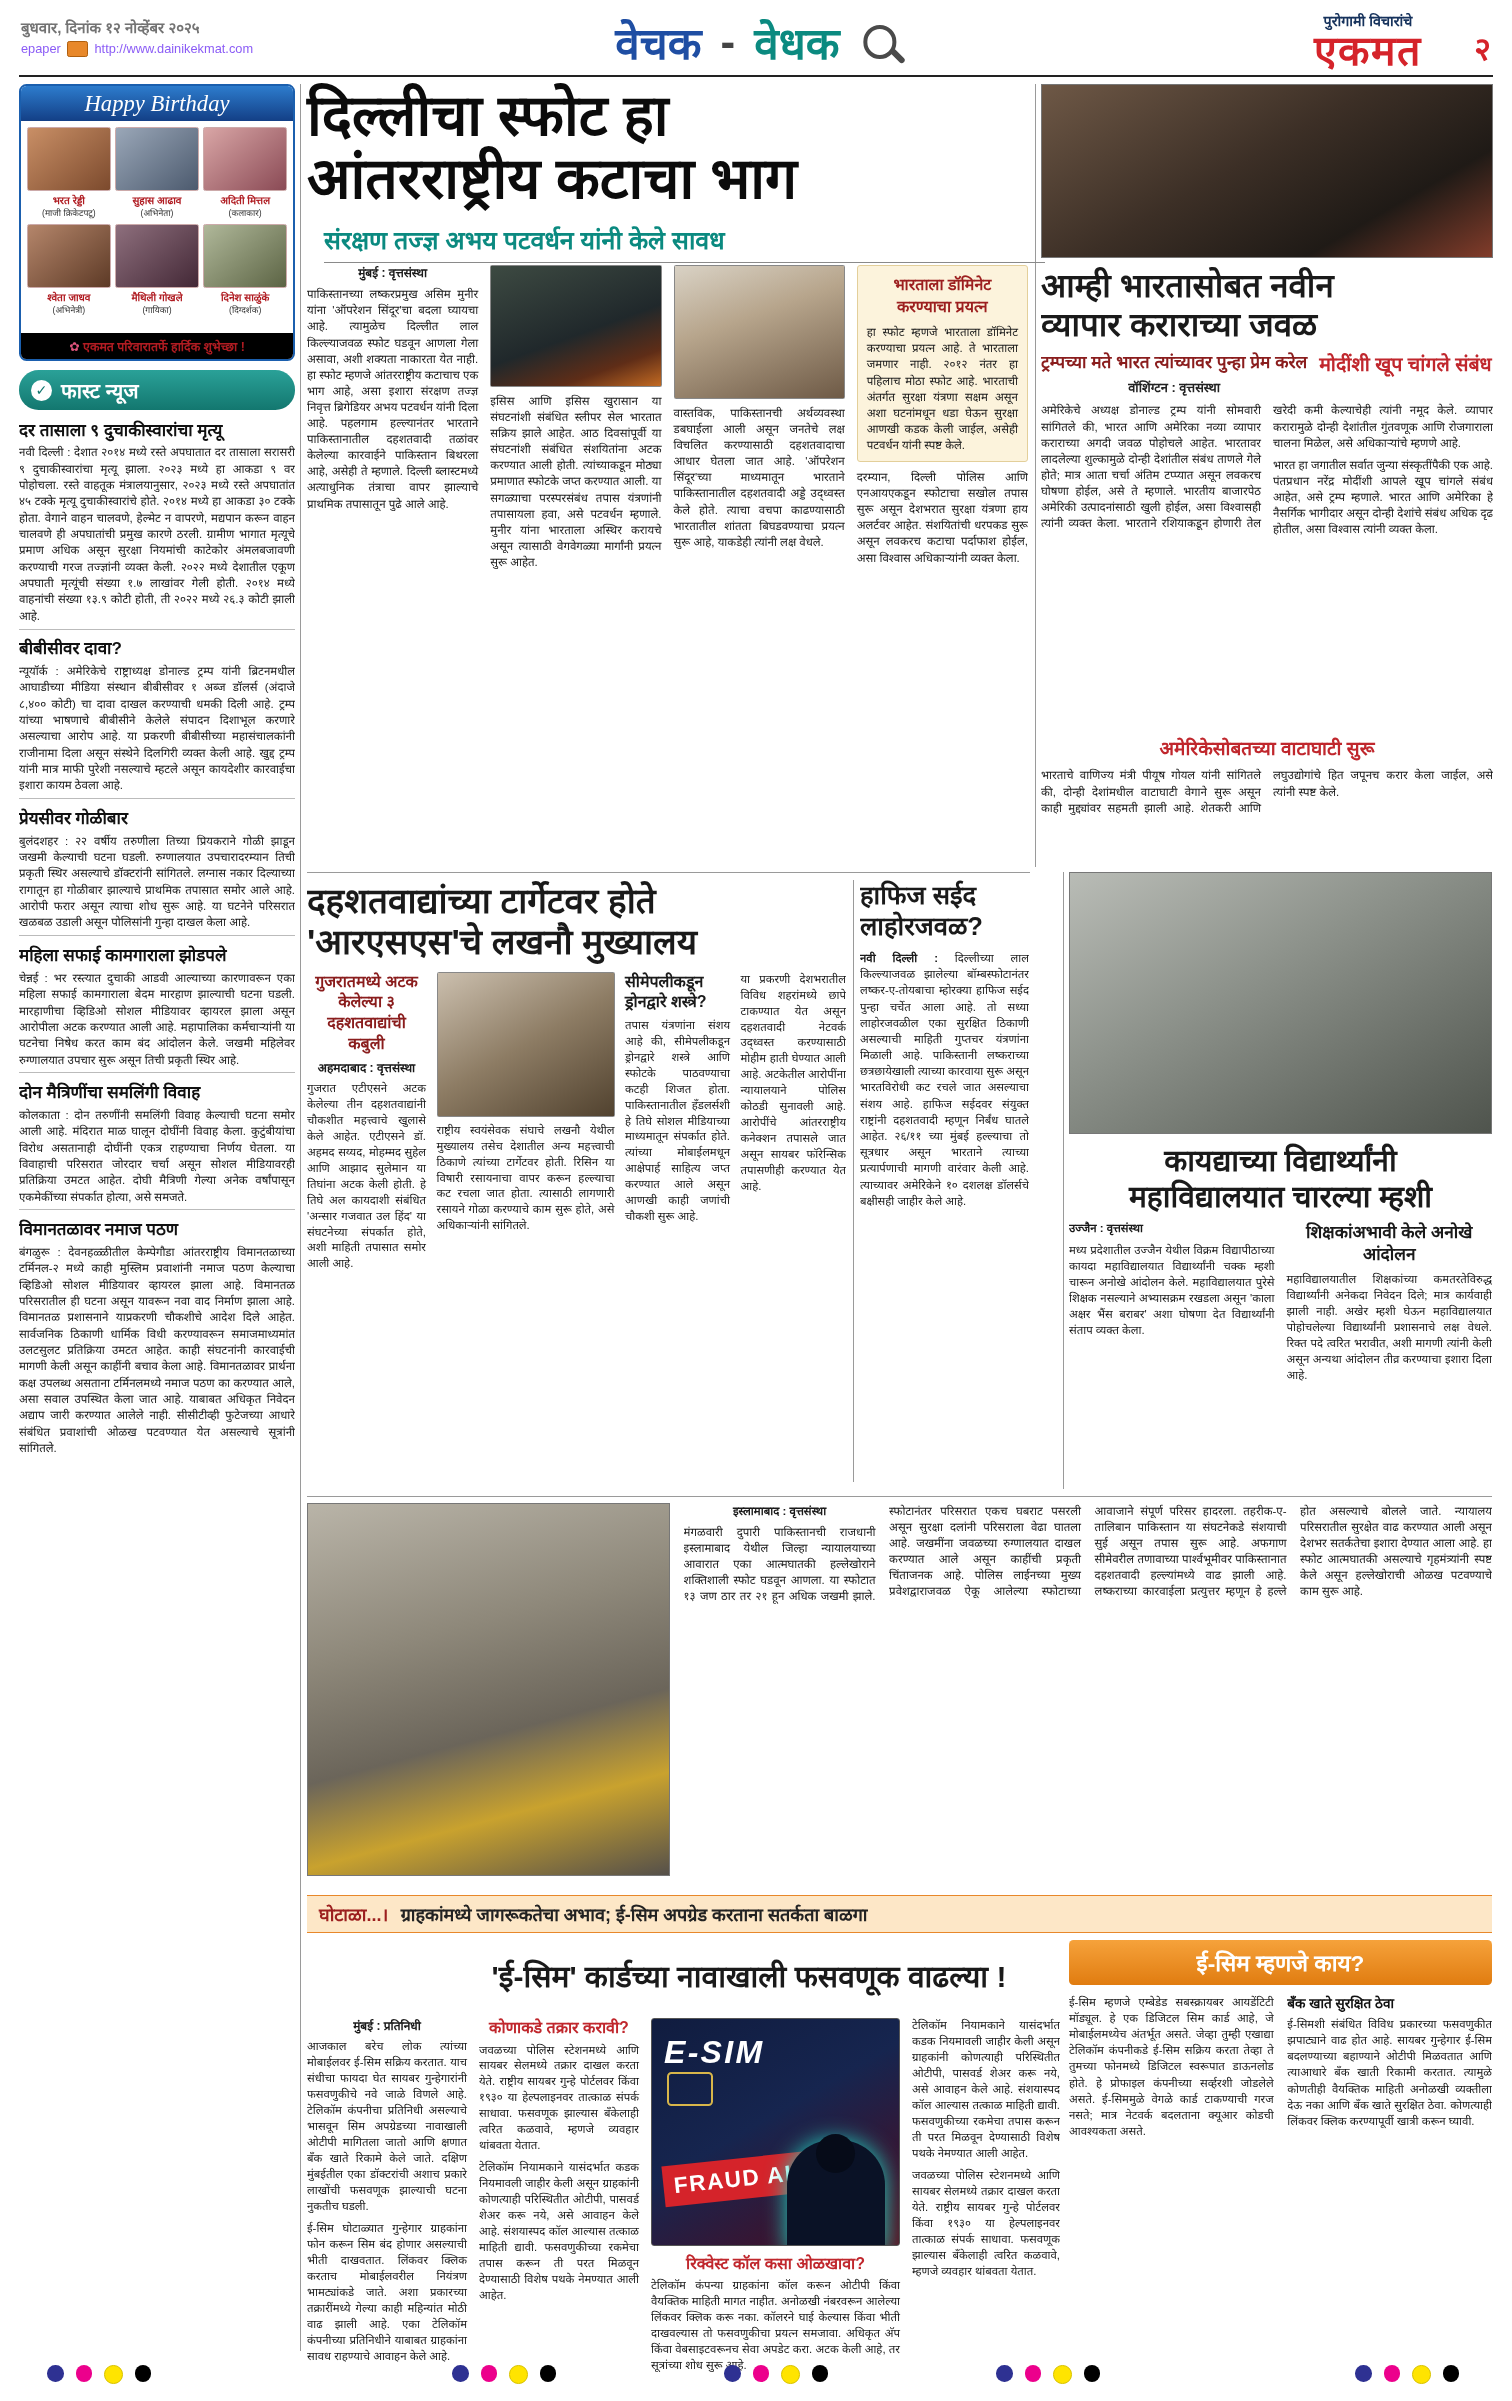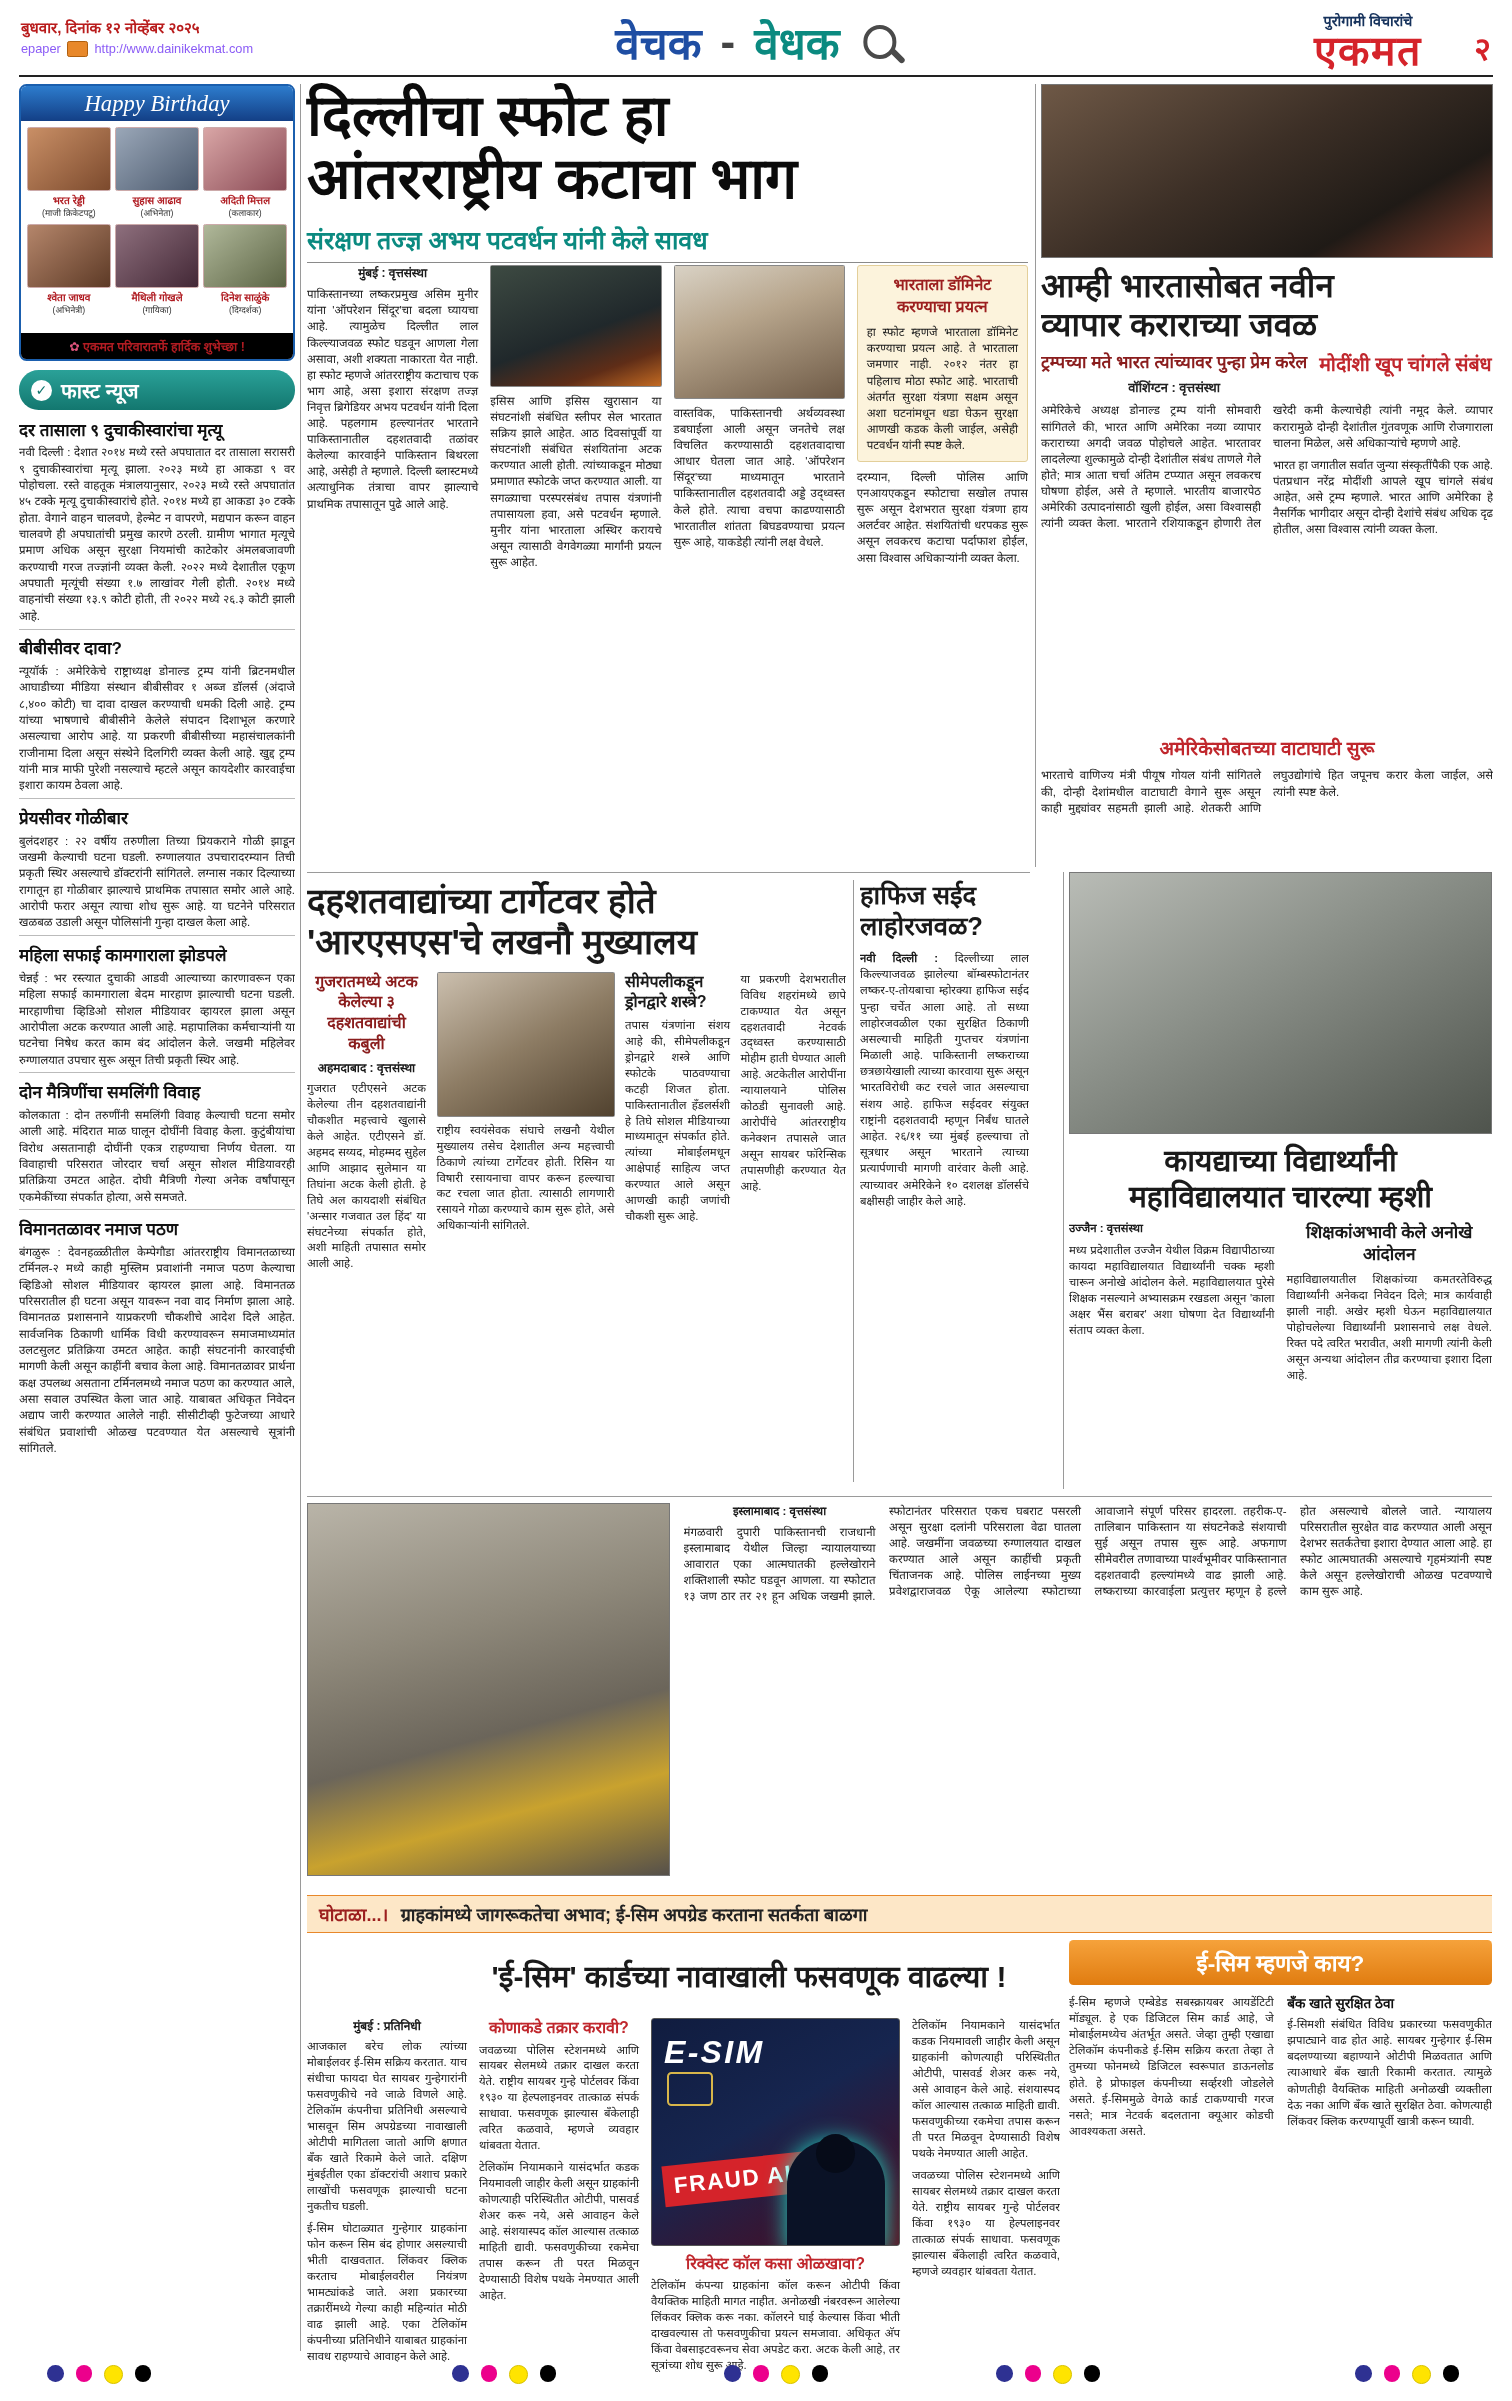--- a/index.html
+++ b/index.html
@@ -1,19 +1,19 @@
 <!DOCTYPE html>
 <html style="font-size:12px"><head>
 <meta charset="utf-8">
 <style>
   html,body{margin:0;padding:0;background:#e8e8e8;}
   .page{position:relative;width:1512px;height:2401px;background:#ffffff;margin:0 auto;
         font-family:"Liberation Sans","DejaVu Sans",sans-serif;color:#1a1a1a;overflow:hidden;}
   
-  .hdr-date{position:absolute;left:21px;top:16.6px;font-size:15px;font-weight:bold;color:#b91c1c;}
+  .hdr-date{position:absolute;left:21px;top:16.6px;font-size:15px;font-weight:bold;color:#737373;}
   .hdr-epaper{position:absolute;left:21px;top:41px;font-size:12.8px;color:#8b5cf6;display:flex;align-items:center;gap:6px;}
   .epaper-icon{display:inline-block;width:19.6px;height:13.6px;background:#e8882a;border-radius:2.3px;border:0.8px solid #b05f0e;}
   .masthead{position:absolute;left:50%;top:12px;transform:translateX(-50%);font-size:44px;font-weight:bold;white-space:nowrap;display:flex;align-items:center;gap:19px;}
   .mh-blue{color:#1f4ea3;} .mh-dash{color:#444;} .mh-teal{color:#0b8a80;}
   .mag{display:inline-block;width:25.6px;height:25.6px;border:4.5px solid #4a4a4a;border-radius:50%;position:relative;margin-left:4.5px;}
   .mag::after{content:"";position:absolute;width:16.6px;height:6px;background:#4a4a4a;border-radius:3px;transform:rotate(45deg);right:-13.6px;bottom:-4.5px;}
   .hdr-right{position:absolute;right:90px;top:10.5px;text-align:center;}
   .tagline{font-size:14.3px;font-weight:bold;color:#16325c;}
   .brand{font-size:41px;font-weight:bold;color:#d5232a;letter-spacing:1.5px;line-height:1.05;}
   .pagenum{position:absolute;right:21px;top:25.6px;font-size:32px;font-weight:bold;color:#d5232a;}
@@ -38,21 +38,21 @@
   .rose{color:#e0557d;}
   .fast-bar{margin:9px 0 6px;background:linear-gradient(#2aa198,#13776f);color:#fff;border-radius:19.6px;
             padding:6px 12px;font-size:20.3px;font-weight:bold;display:flex;align-items:center;gap:9px;}
   .fast-icon{width:21px;height:21px;border-radius:50%;background:#fff;color:#13776f;display:flex;align-items:center;justify-content:center;font-size:14.3px;font-weight:bold;}
   .fn-item{padding-top:6.8px;margin-top:4.5px;border-top:0.8px solid #bbb;}
   .fn-item.first{border-top:none;margin-top:0;padding-top:1.5px;}
   .fn-head{font-size:17px;font-weight:bold;color:#111;margin:0 0 3.8px;}
   .fn-body{font-size:11.5px;line-height:1.42;text-align:justify;margin:0;}
   
   .main-head{position:absolute;left:307px;top:84px;width:721px;font-size:57px;font-weight:bold;line-height:1.1;color:#0b0b0b;}
-  .main-sub{position:absolute;left:307px;top:222px;width:721px;color:#0b8a80;font-size:25px;font-weight:bold;
+  .main-sub{position:absolute;left:324px;top:222px;width:721px;color:#0b8a80;font-size:25px;font-weight:bold;
             padding-bottom:6px;border-bottom:1.5px solid #8a8a8a;}
   .main-body{position:absolute;left:307px;top:265px;width:721px;height:599px;display:flex;gap:12px;overflow:hidden;}
   .mcol{flex:1;font-size:11.5px;line-height:1.4;text-align:justify;}
   .byline{font-weight:bold;text-align:center;margin:0 0 4.5px;font-size:12px;}
   .photo{border:0.8px solid #888;border-radius:1.5px;margin-bottom:6px;}
   .blast-photo{height:120px;background:linear-gradient(160deg,#3d4a42 0%,#20282b 55%,#5f2d17 80%,#c26a22 100%);}
   .portrait-photo{height:132px;background:linear-gradient(160deg,#d9d2c5 0%,#b7a58c 40%,#6e5a46 100%);}
   .inset-box{background:#fcf3dc;border:0.8px solid #e3cf9a;border-radius:3px;padding:7.5px 9px;margin-bottom:7.5px;}
   .inset-title{color:#9c1f1f;font-weight:bold;font-size:16px;text-align:center;margin:0 0 6px;}
   

